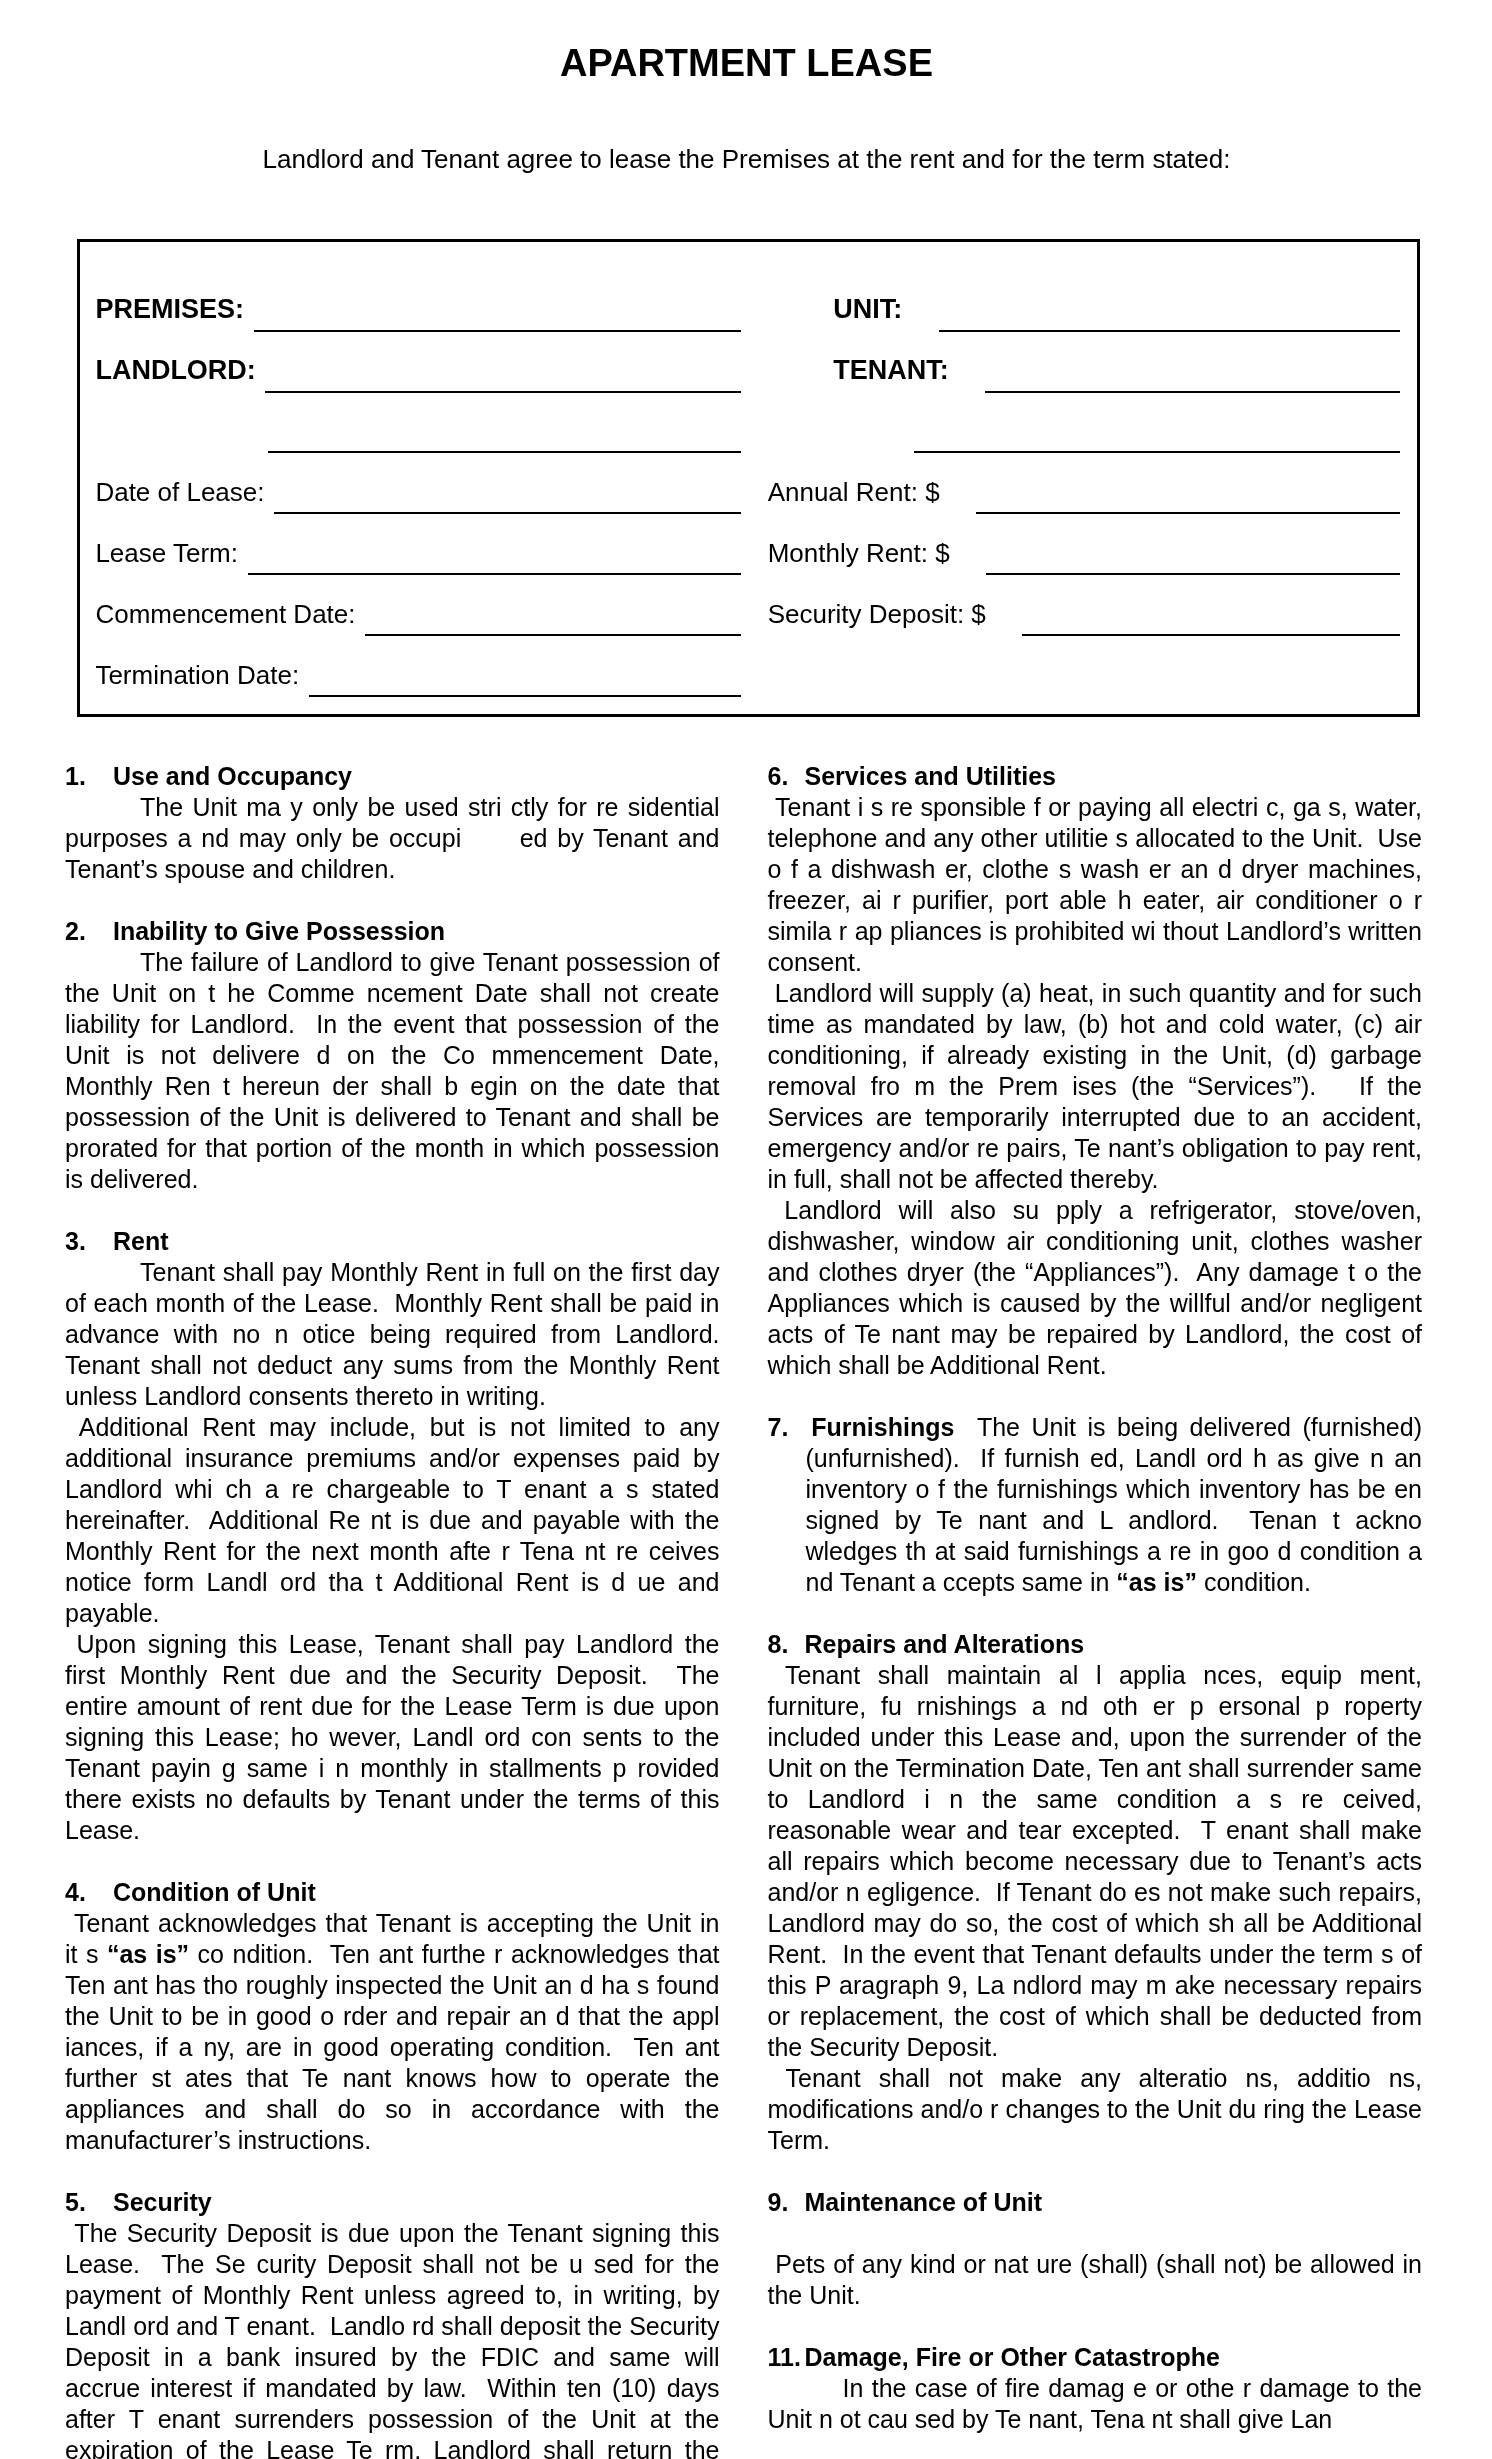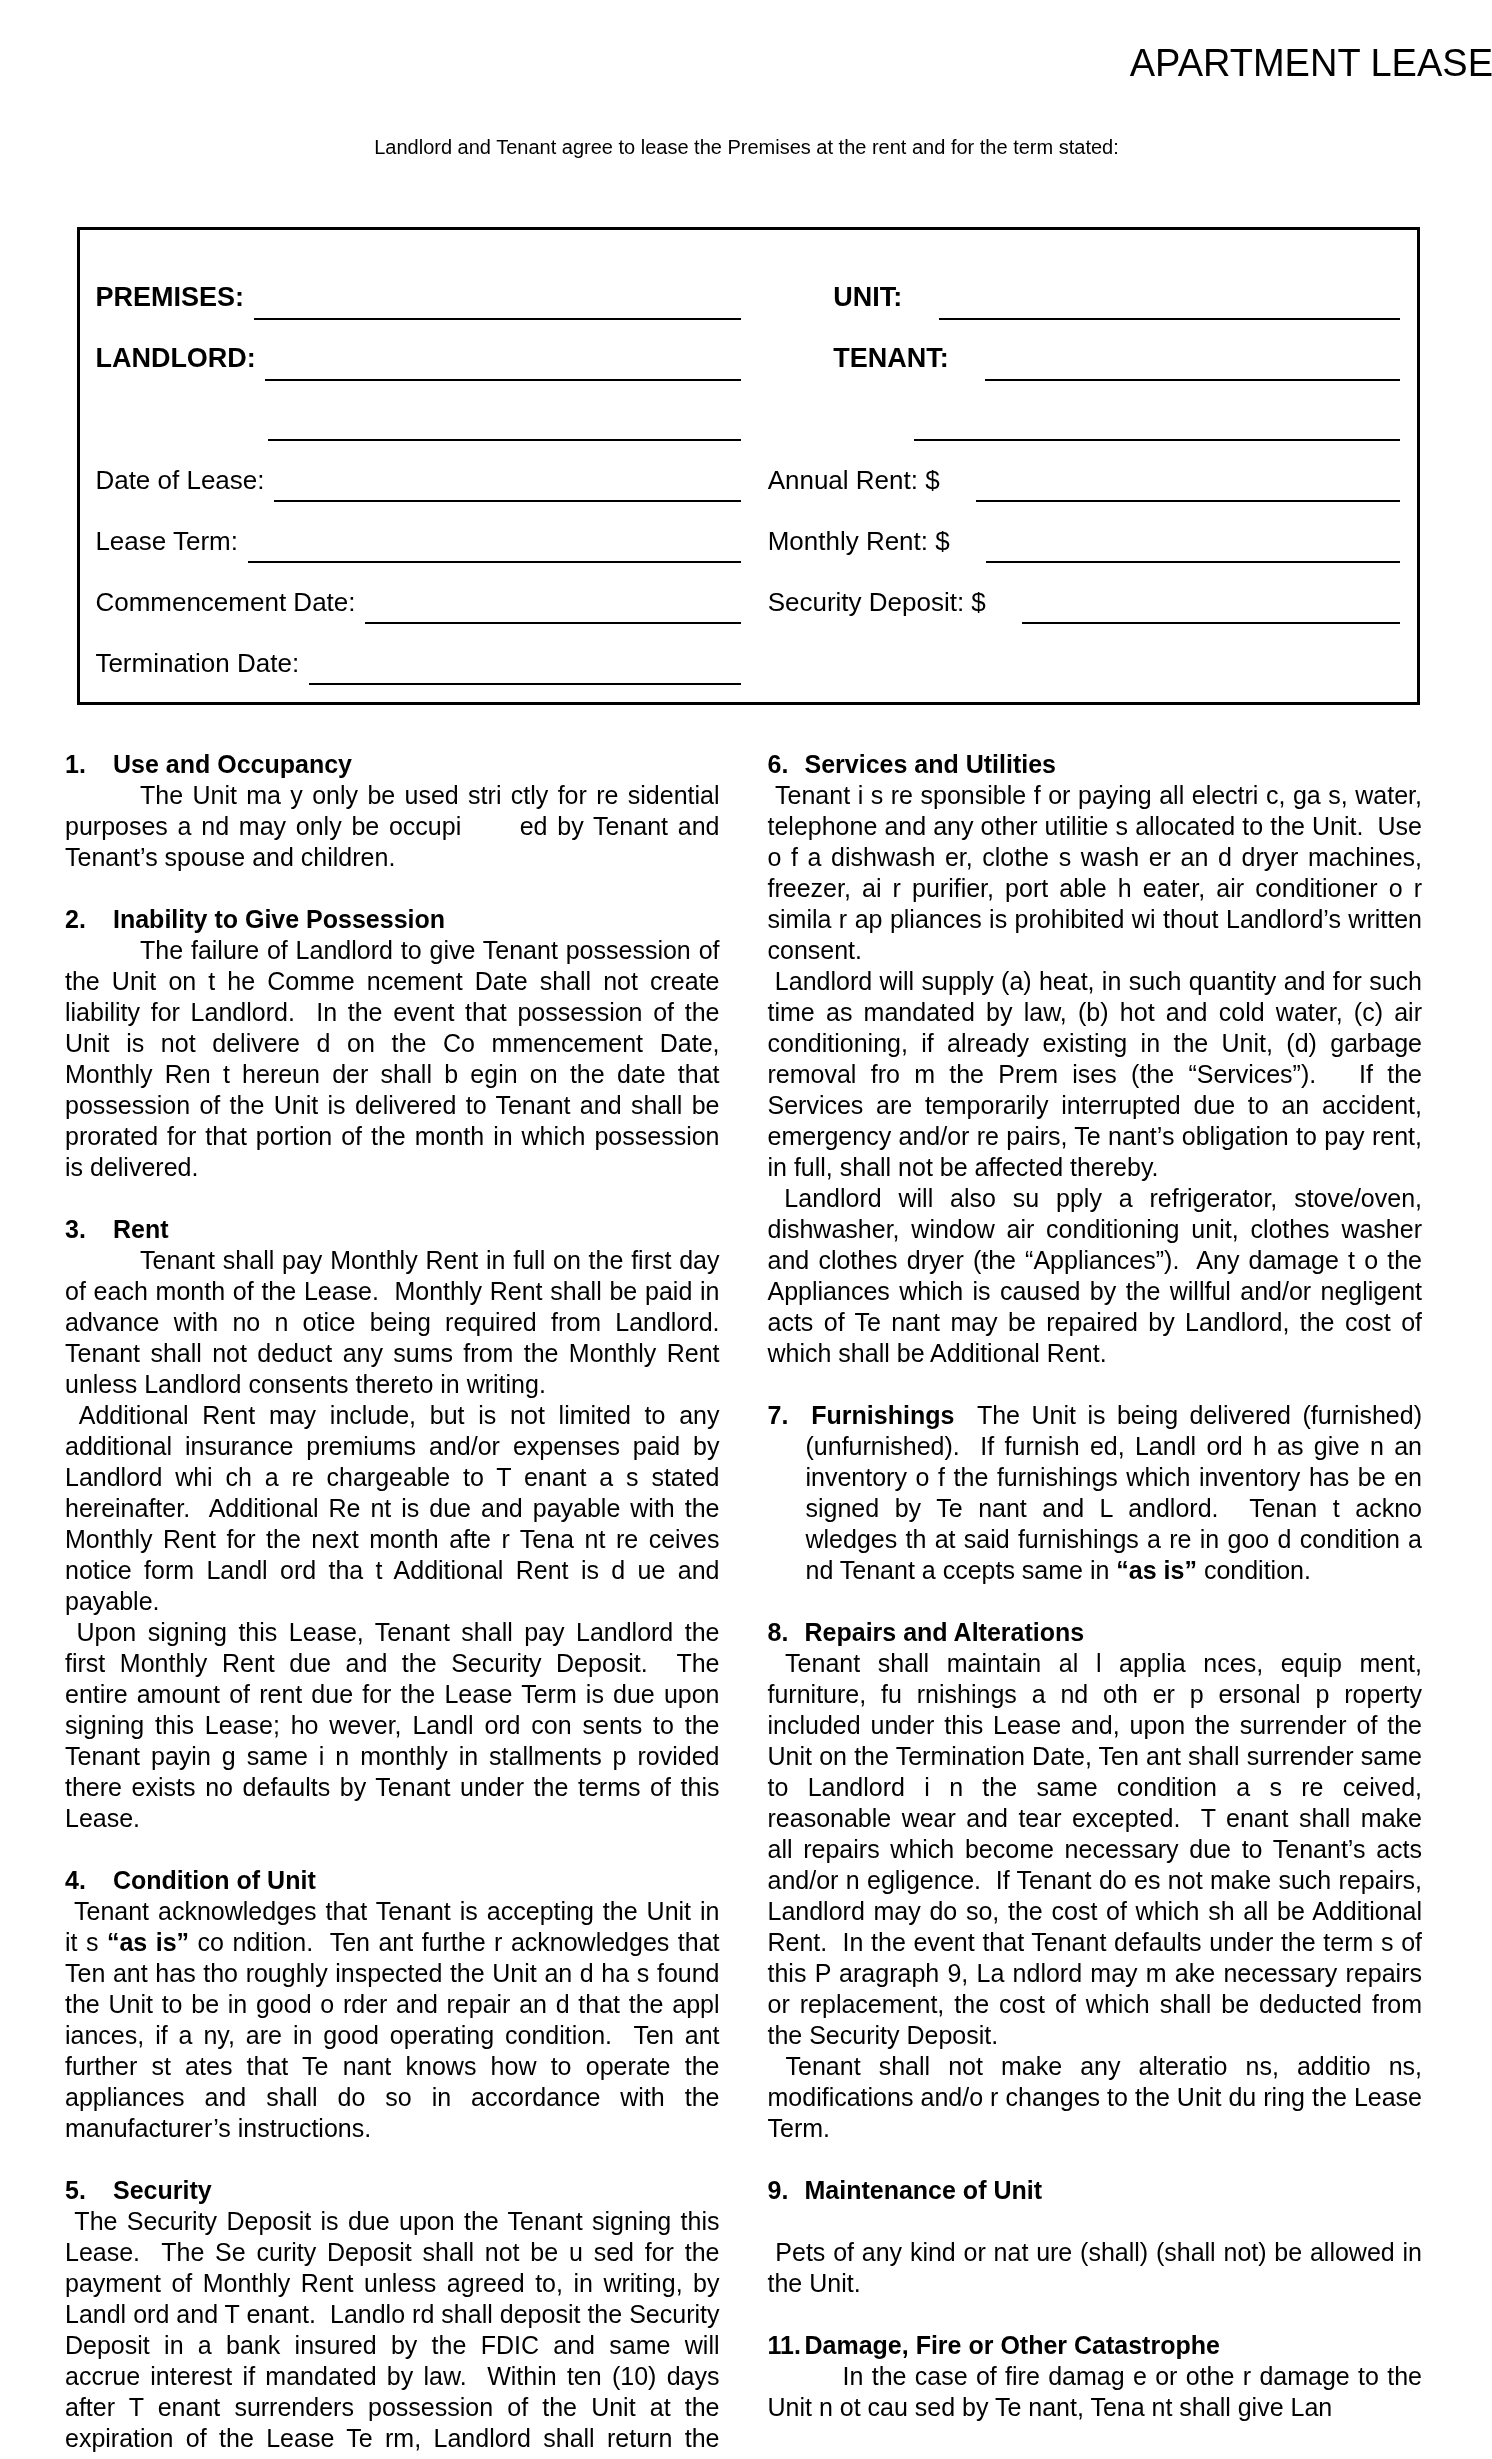--- a/index.html
+++ b/index.html
@@ -2,25 +2,25 @@
 <html><head>
 <meta charset="utf-8">
 <style>
   html,body{margin:0;padding:0;background:#888;}
   .page{
     width:1493px;height:2459px;background:#ffffff;color:#000;
     font-family:"Liberation Sans", sans-serif;
     position:relative;overflow:hidden;margin:0 auto;
   }
   .title{
-    text-align:right;font-weight:normal;font-size:38px;line-height:42px;
+    text-align:center;font-weight:bold;font-size:38px;line-height:42px;
     padding-top:42px;letter-spacing:0;
   }
   .subtitle{
-    text-align:center;font-size:20px;line-height:31px;margin-top:48px;
+    text-align:center;font-size:26px;line-height:31px;margin-top:60px;
   }
   .lease-box{
     margin:64px 73px 0 77px;
     border:3.8px solid #000;
     padding:29px 17.3px 17.3px 15.4px;
   }
   .box-row{
     display:grid;grid-template-columns:1fr 1fr;column-gap:13.4px;
     height:61px;align-items:end;
   }

